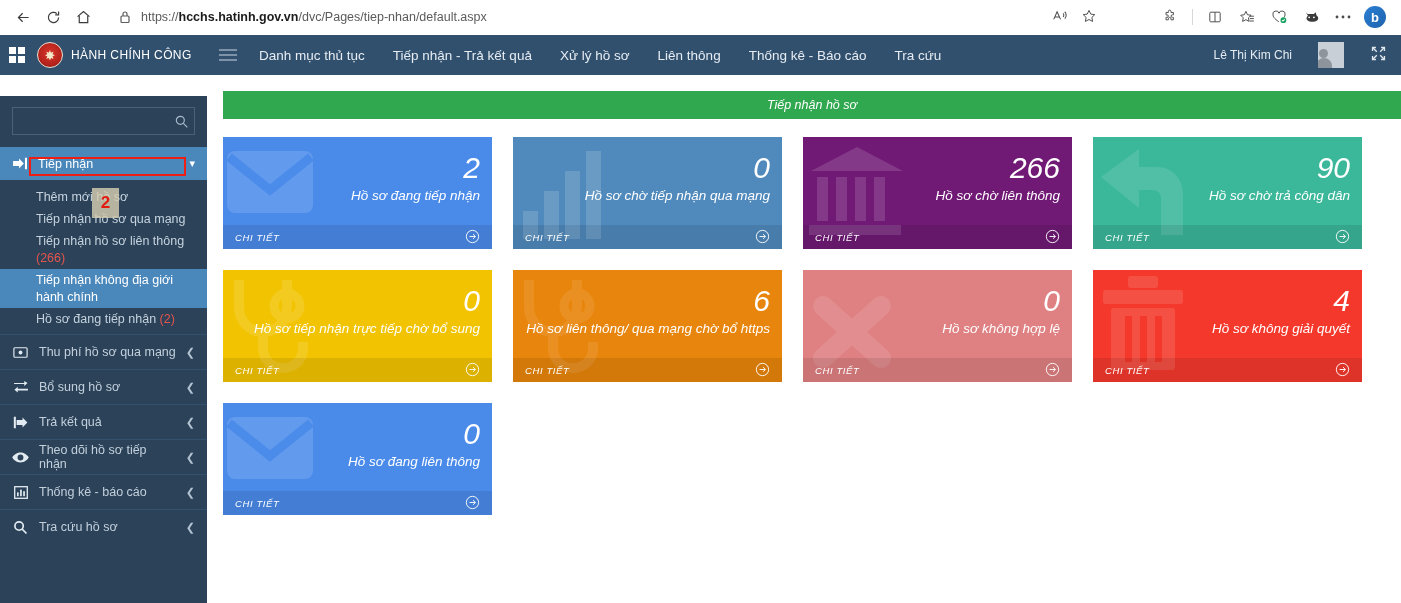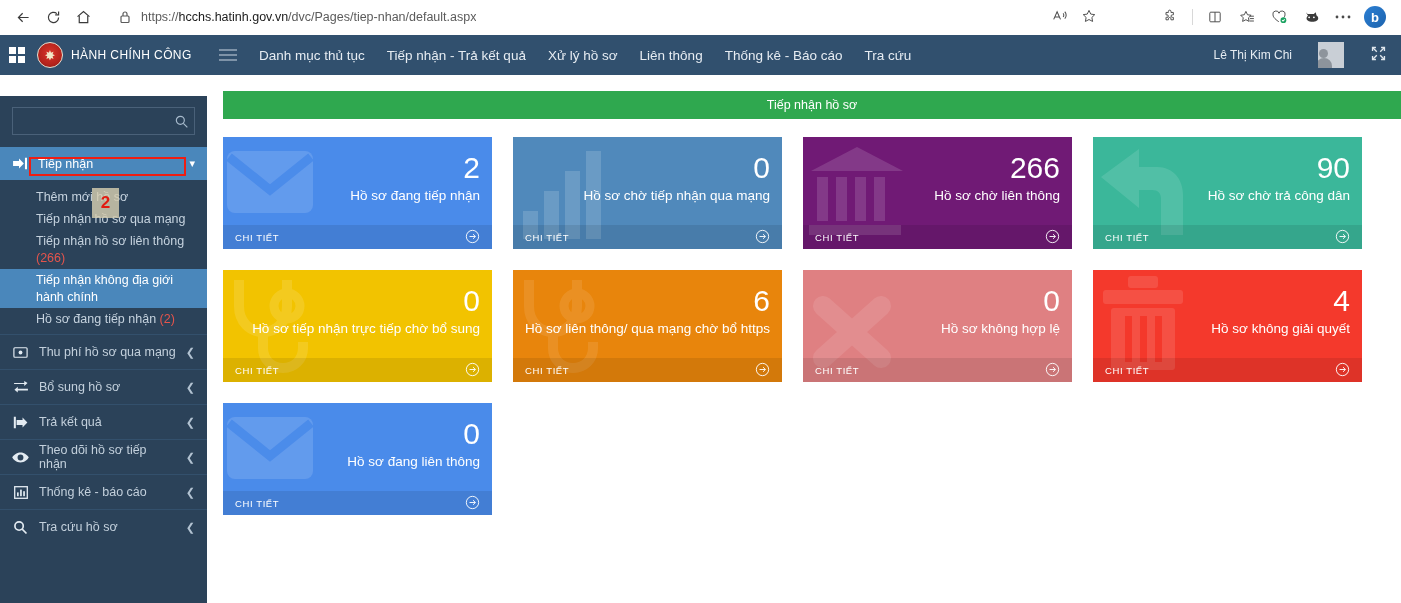--- a/index.html
+++ b/index.html
@@ -34,21 +34,21 @@
     border: 1px solid #ffffff;
     border-radius: 13px;
     display: flex; align-items: center;
     padding: 0 10px;
     font-size: 12.5px;
     color: #5b5b5b;
     position: relative;
   }
   .urlbar .lock { margin-right: 10px; display: flex; align-items: center; color: #5b5b5b; }
   .url-text { white-space: nowrap; overflow: hidden; }
-  .url-text .host { color: #1b1b1b; font-weight: normal; }
+  .url-text .host { color: #1b1b1b; font-weight: bold; }
   .urlbar-right { margin-left: auto; display: flex; align-items: center; gap: 12px; }
   .chrome-icons {
     margin-left: auto;
     display: flex; align-items: center; gap: 4px;
     padding-right: 4px;
   }
   .cicon {
     width: 28px; height: 28px;
     display: flex; align-items: center; justify-content: center;
     color: #4a4a4a;
@@ -83,21 +83,21 @@
     background: radial-gradient(circle at 50% 42%, #d8342a 0%, #b5231c 62%, #7d1712 100%);
     border: 1.5px solid #e8e0d0;
     display: flex; align-items: center; justify-content: center;
     margin-right: 8px; flex: 0 0 auto;
     position: relative;
   }
   .logo-emblem .star { color: #f2e8c8; font-size: 13px; line-height: 1; }
   .brand-text { font-size: 12px; letter-spacing: .4px; white-space: nowrap; color: #fff; }
   .hamburger { width: 18px; margin: 0 22px 0 12px; flex: 0 0 auto; }
   .hamburger i { display:block; height:2px; background:#7e93a8; margin:3px 0; }
-  .nav-menu { display: flex; align-items: center; gap: 22px; font-size: 13.5px; }
+  .nav-menu { display: flex; align-items: center; gap: 28px; font-size: 13.5px; }
   .nav-menu a { color: #e6ecf2; text-decoration: none; white-space: nowrap; }
   .header-right { margin-left: auto; display: flex; align-items: center; gap: 26px; padding-right: 14px; }
   .user-name { font-size: 12px; color: #e6ecf2; white-space: nowrap; }
   .avatar {
     width: 26px; height: 26px; background: #c9cfd6;
     display: flex; align-items: flex-end; justify-content: center;
     overflow: hidden;
   }
   .avatar .head { width: 9px; height: 9px; border-radius: 50%; background: #8d949c; position: relative; top: -10px; }
   .avatar .body { width: 16px; height: 10px; border-radius: 8px 8px 0 0; background: #8d949c; position: relative; left: -12px; }
@@ -164,21 +164,21 @@
     position: absolute;
     background: rgba(214,205,176,0.82);
     color: #e21b10;
     font-weight: bold;
     font-size: 17px;
     display: flex; align-items: center; justify-content: center;
     font-family: "Liberation Sans", sans-serif;
   }
 
   
-  .main { flex: 1; background: #ffffff; overflow: hidden; position: relative; }
+  .main { flex: 1; background: #ffffff; overflow: hidden; position: relative; font-style: italic; }
   .banner {
     margin: 16px 0 0 16px;
     margin-right: 0;
     height: 28px;
     background: #2fa84f;
     color: #ffffff;
     display: flex; align-items: center; justify-content: center;
     font-size: 12.5px;
     width: 1178px;
   }

